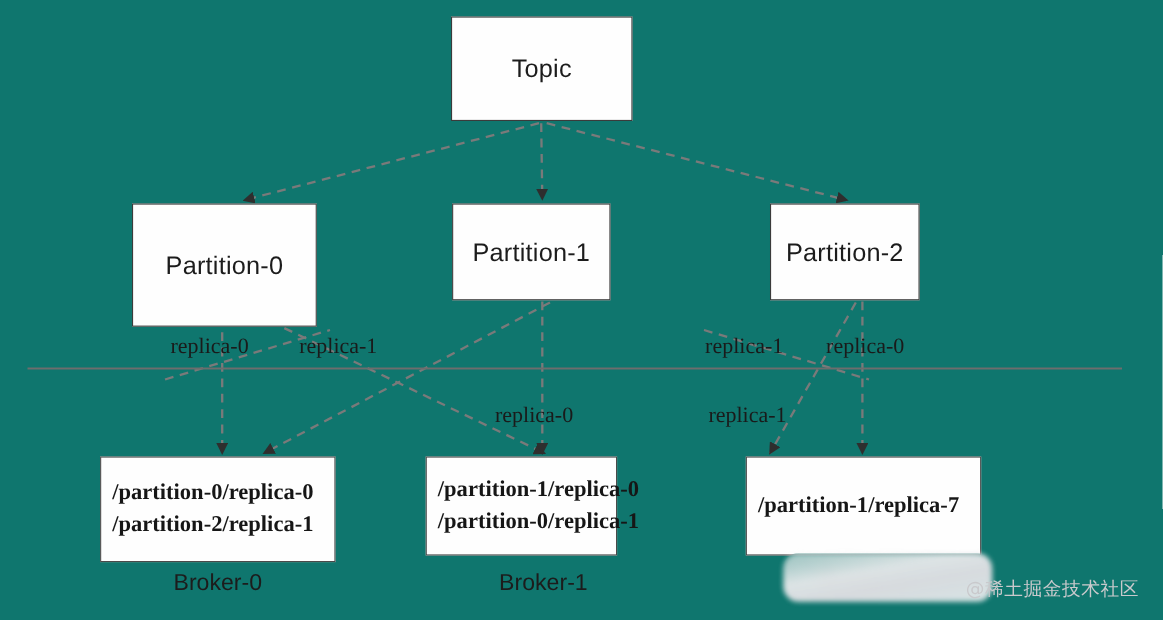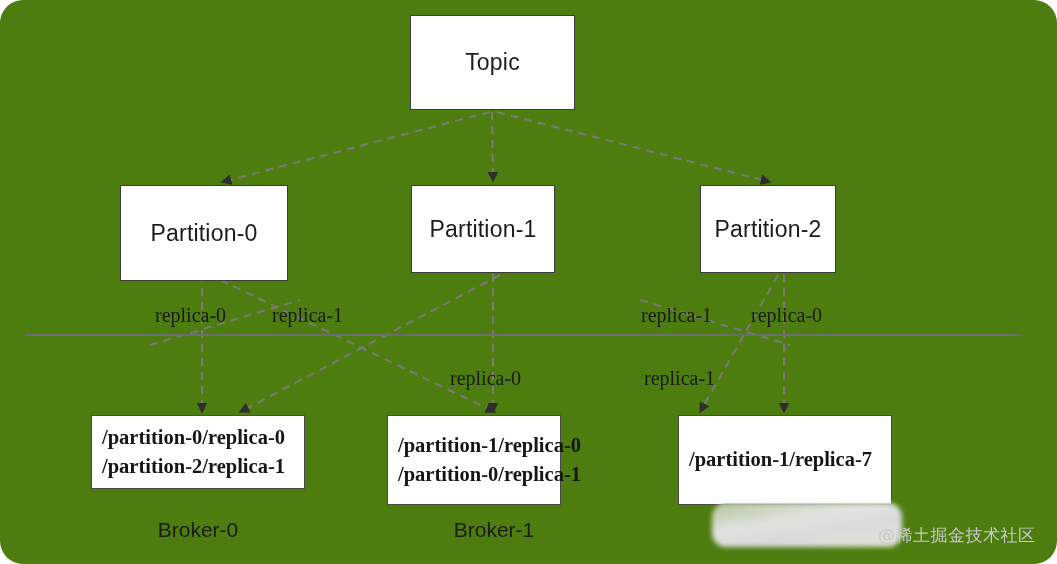--- a/index.html
+++ b/index.html
@@ -4,24 +4,23 @@
 <style>
   html, body {
     margin: 0;
     padding: 0;
     background: #ffffff;
   }
   #canvas {
     position: relative;
     width: 1057px;
     height: 564px;
-    background: #4d7c0f;
+    background: #0f766e;
     overflow: hidden;
     font-family: "Liberation Sans", sans-serif;
-    border-radius: 23px;
   }
   #edges {
     position: absolute;
     left: 0;
     top: 0;
     width: 1057px;
     height: 564px;
     pointer-events: none;
   }
   .node-box {
@@ -139,41 +138,41 @@
       <path d="M 640 300 L 790 345"></path>
     </g>
 
     <line x1="25" y1="335" x2="1020" y2="335" stroke="#6d6d6d" stroke-width="2"></line>
   </svg>
 
   <div class="node-box" style="left:410px; top:15px; width:165px; height:95px;">
     <span class="node-label">Topic</span>
   </div>
 
-  <div class="node-box" style="left:120px; top:185px; width:168px; height:96px;">
+  <div class="node-box" style="left:120px; top:185px; width:168px; height:112px;">
     <span class="node-label">Partition-0</span>
   </div>
 
   <div class="node-box" style="left:411px; top:185px; width:144px; height:88px;">
     <span class="node-label">Partition-1</span>
   </div>
 
   <div class="node-box" style="left:700px; top:185px; width:136px; height:88px;">
     <span class="node-label">Partition-2</span>
   </div>
 
   <span class="edge-label" style="left:155px; top:292px;">replica-0</span>
   <span class="edge-label" style="left:272px; top:292px;">replica-1</span>
   <span class="edge-label" style="left:641px; top:292px;">replica-1</span>
   <span class="edge-label" style="left:751px; top:292px;">replica-0</span>
 
   <span class="edge-label" style="left:450px; top:355px;">replica-0</span>
   <span class="edge-label" style="left:644px; top:355px;">replica-1</span>
 
-  <div class="broker-box" style="left:91px; top:415px; width:214px; height:74px;">
+  <div class="broker-box" style="left:91px; top:415px; width:214px; height:96px;">
     <span class="path-line">/partition-0/replica-0</span>
     <span class="path-line">/partition-2/replica-1</span>
   </div>
 
   <div class="broker-box" style="left:387px; top:415px; width:174px; height:90px;">
     <span class="path-line">/partition-1/replica-0</span>
     <span class="path-line">/partition-0/replica-1</span>
   </div>
 
   <div class="broker-box" style="left:678px; top:415px; width:214px; height:90px;">

